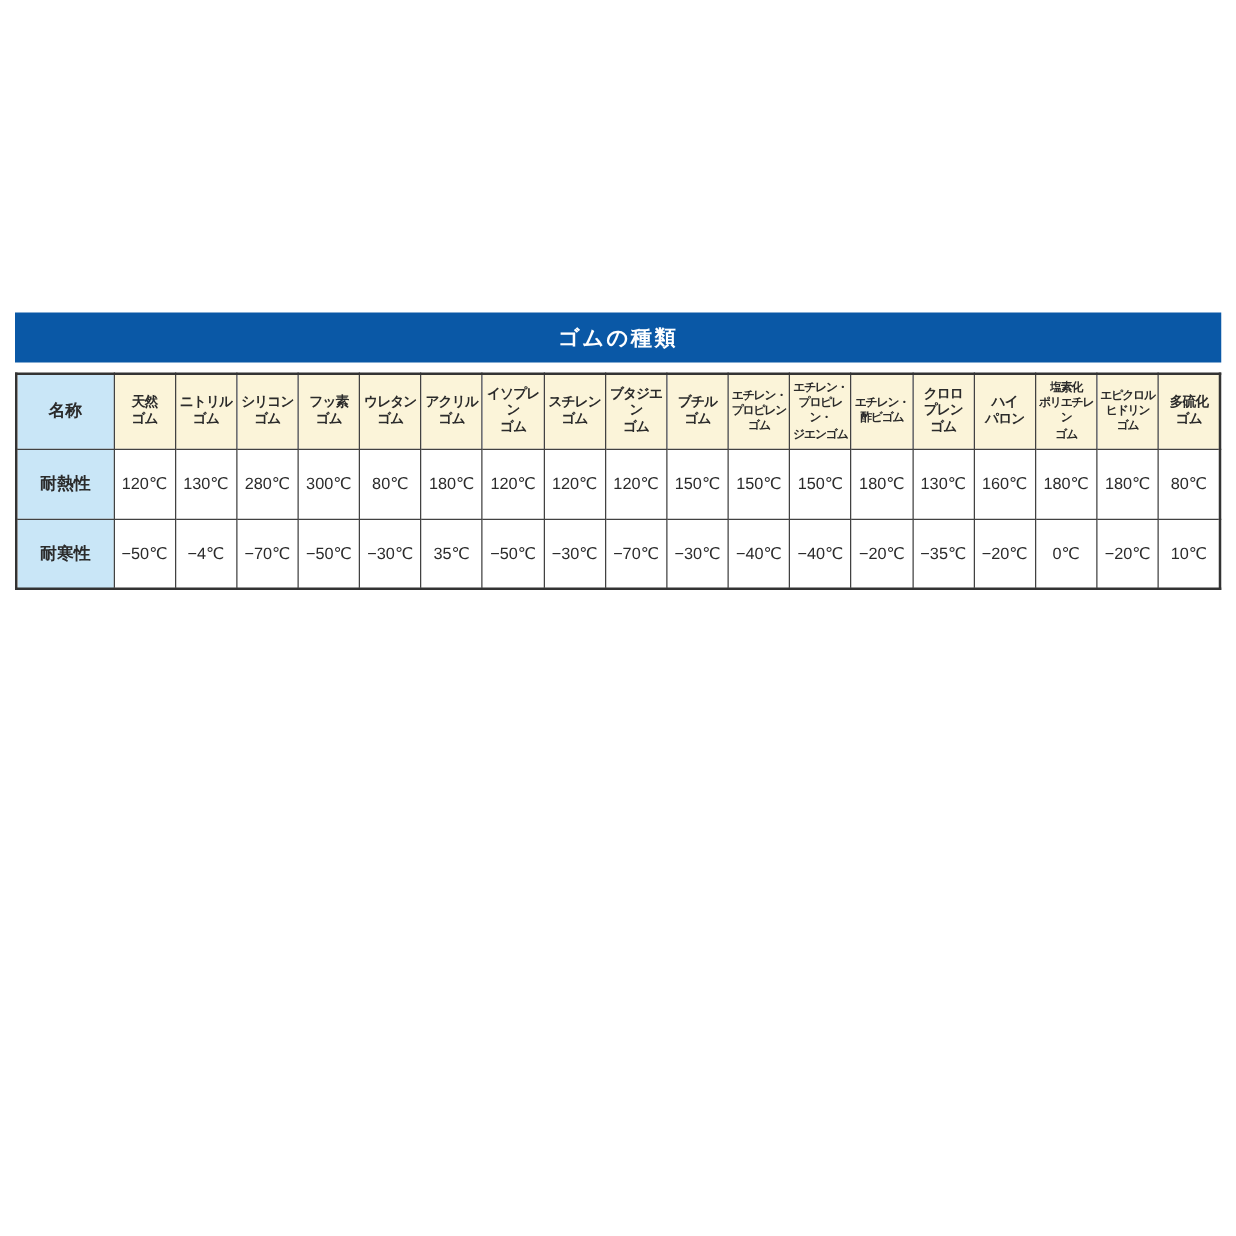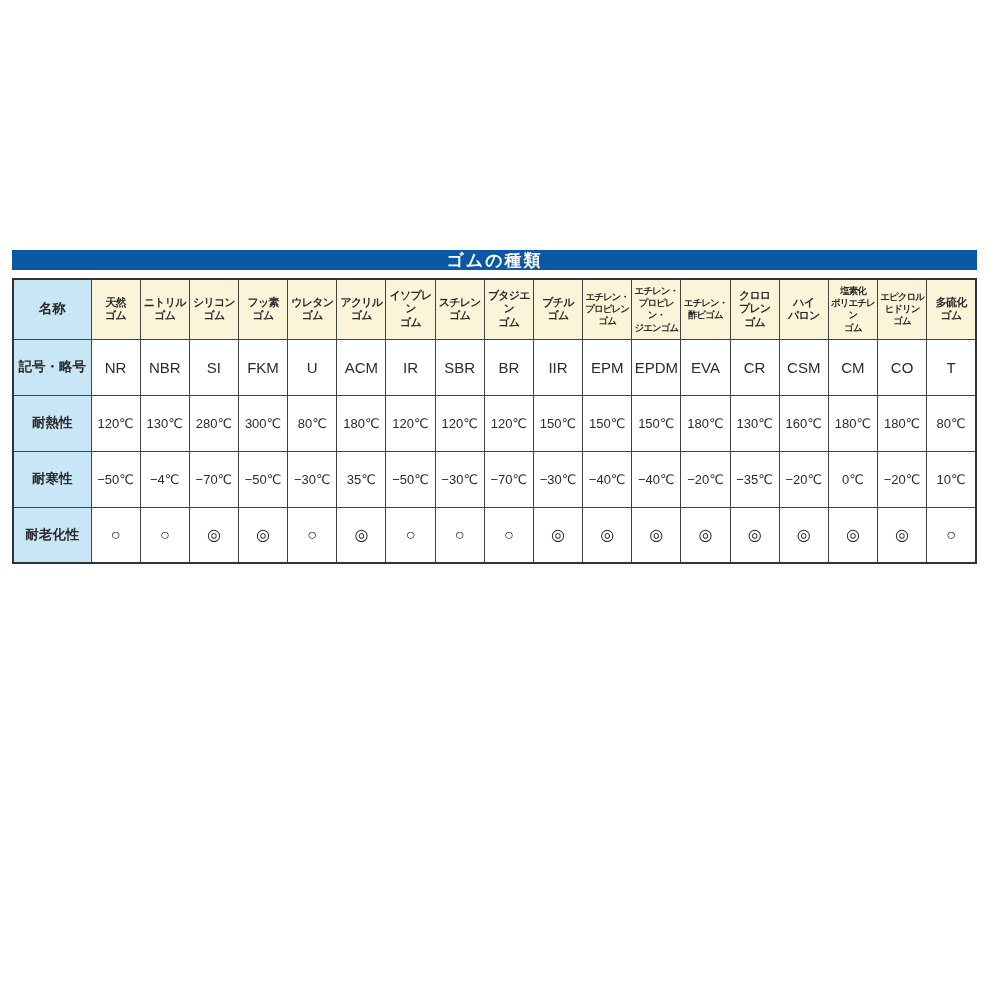--- a/index.html
+++ b/index.html
@@ -11,21 +11,21 @@
     font-family: "Liberation Sans", "DejaVu Sans", sans-serif;
     -webkit-font-smoothing: antialiased;
   }
   .wrap {
     position: absolute;
     left: 12px;
     top: 250px;
     width: 965px;
   }
   .title-bar {
-    height: 20px;
+    height: 40px;
     background: #0a58a6;
     color: #ffffff;
     font-weight: bold;
     font-size: 17px;
     letter-spacing: 2px;
     display: flex;
     align-items: center;
     justify-content: center;
   }
   table.rubber {
@@ -118,41 +118,20 @@
           <th class="col-header small">エチレン・<br>酢ビゴム</th>
           <th class="col-header">クロロ<br>プレン<br>ゴム</th>
           <th class="col-header">ハイ<br>パロン</th>
           <th class="col-header small">塩素化<br>ポリエチレン<br>ゴム</th>
           <th class="col-header small">エピクロル<br>ヒドリン<br>ゴム</th>
           <th class="col-header">多硫化<br>ゴム</th>
         </tr>
     </thead>
     <tbody>
 
-    <tr class="data-row">
-          <th class="row-label">記号・略号</th>
-          <td class="val-symbolcode">NR</td>
-          <td class="val-symbolcode">NBR</td>
-          <td class="val-symbolcode">SI</td>
-          <td class="val-symbolcode">FKM</td>
-          <td class="val-symbolcode">U</td>
-          <td class="val-symbolcode">ACM</td>
-          <td class="val-symbolcode">IR</td>
-          <td class="val-symbolcode">SBR</td>
-          <td class="val-symbolcode">BR</td>
-          <td class="val-symbolcode">IIR</td>
-          <td class="val-symbolcode">EPM</td>
-          <td class="val-symbolcode">EPDM</td>
-          <td class="val-symbolcode">EVA</td>
-          <td class="val-symbolcode">CR</td>
-          <td class="val-symbolcode">CSM</td>
-          <td class="val-symbolcode">CM</td>
-          <td class="val-symbolcode">CO</td>
-          <td class="val-symbolcode">T</td>
-        </tr>
         <tr class="data-row">
           <th class="row-label">耐熱性</th>
           <td class="val-temp">120℃</td>
           <td class="val-temp">130℃</td>
           <td class="val-temp">280℃</td>
           <td class="val-temp">300℃</td>
           <td class="val-temp">80℃</td>
           <td class="val-temp">180℃</td>
           <td class="val-temp">120℃</td>
           <td class="val-temp">120℃</td>
@@ -181,36 +160,15 @@
           <td class="val-temp">−30℃</td>
           <td class="val-temp">−40℃</td>
           <td class="val-temp">−40℃</td>
           <td class="val-temp">−20℃</td>
           <td class="val-temp">−35℃</td>
           <td class="val-temp">−20℃</td>
           <td class="val-temp">0℃</td>
           <td class="val-temp">−20℃</td>
           <td class="val-temp">10℃</td>
         </tr>
-        <tr class="data-row">
-          <th class="row-label">耐老化性</th>
-          <td class="val-mark">○</td>
-          <td class="val-mark">○</td>
-          <td class="val-mark">◎</td>
-          <td class="val-mark">◎</td>
-          <td class="val-mark">○</td>
-          <td class="val-mark">◎</td>
-          <td class="val-mark">○</td>
-          <td class="val-mark">○</td>
-          <td class="val-mark">○</td>
-          <td class="val-mark">◎</td>
-          <td class="val-mark">◎</td>
-          <td class="val-mark">◎</td>
-          <td class="val-mark">◎</td>
-          <td class="val-mark">◎</td>
-          <td class="val-mark">◎</td>
-          <td class="val-mark">◎</td>
-          <td class="val-mark">◎</td>
-          <td class="val-mark">○</td>
-        </tr>
       </tbody>
   </table>
 </div>
 
 </body></html>

